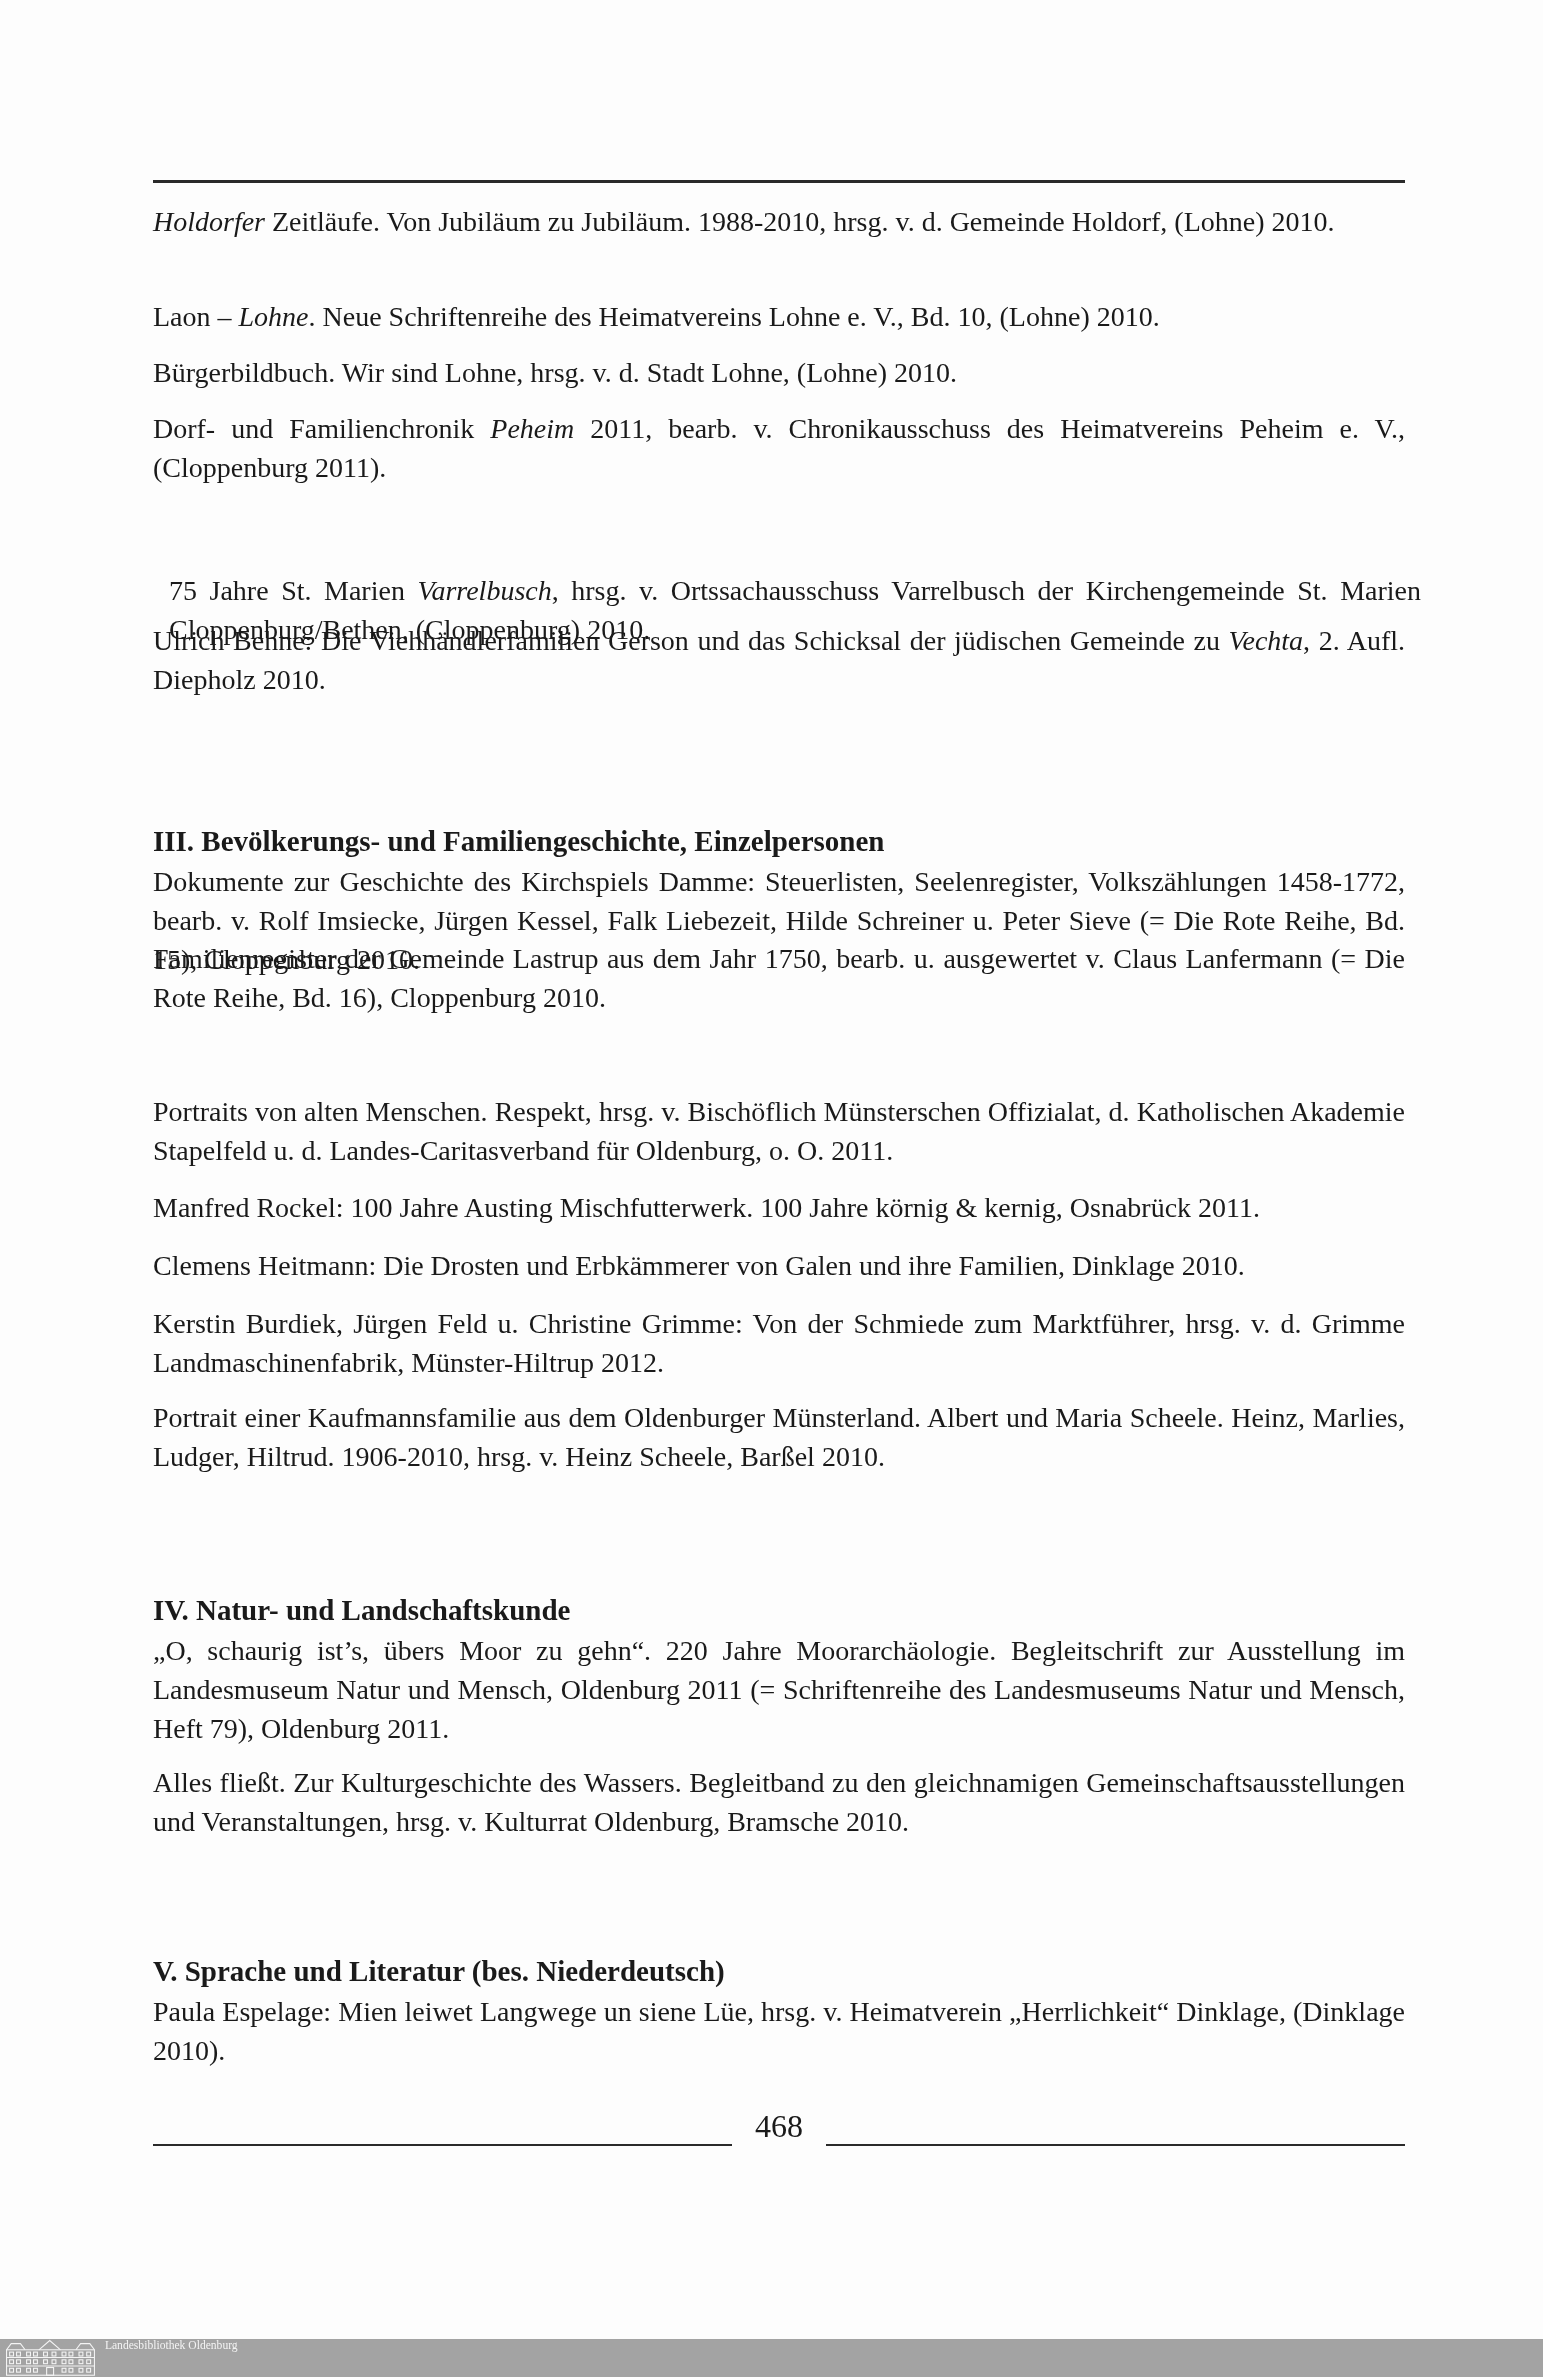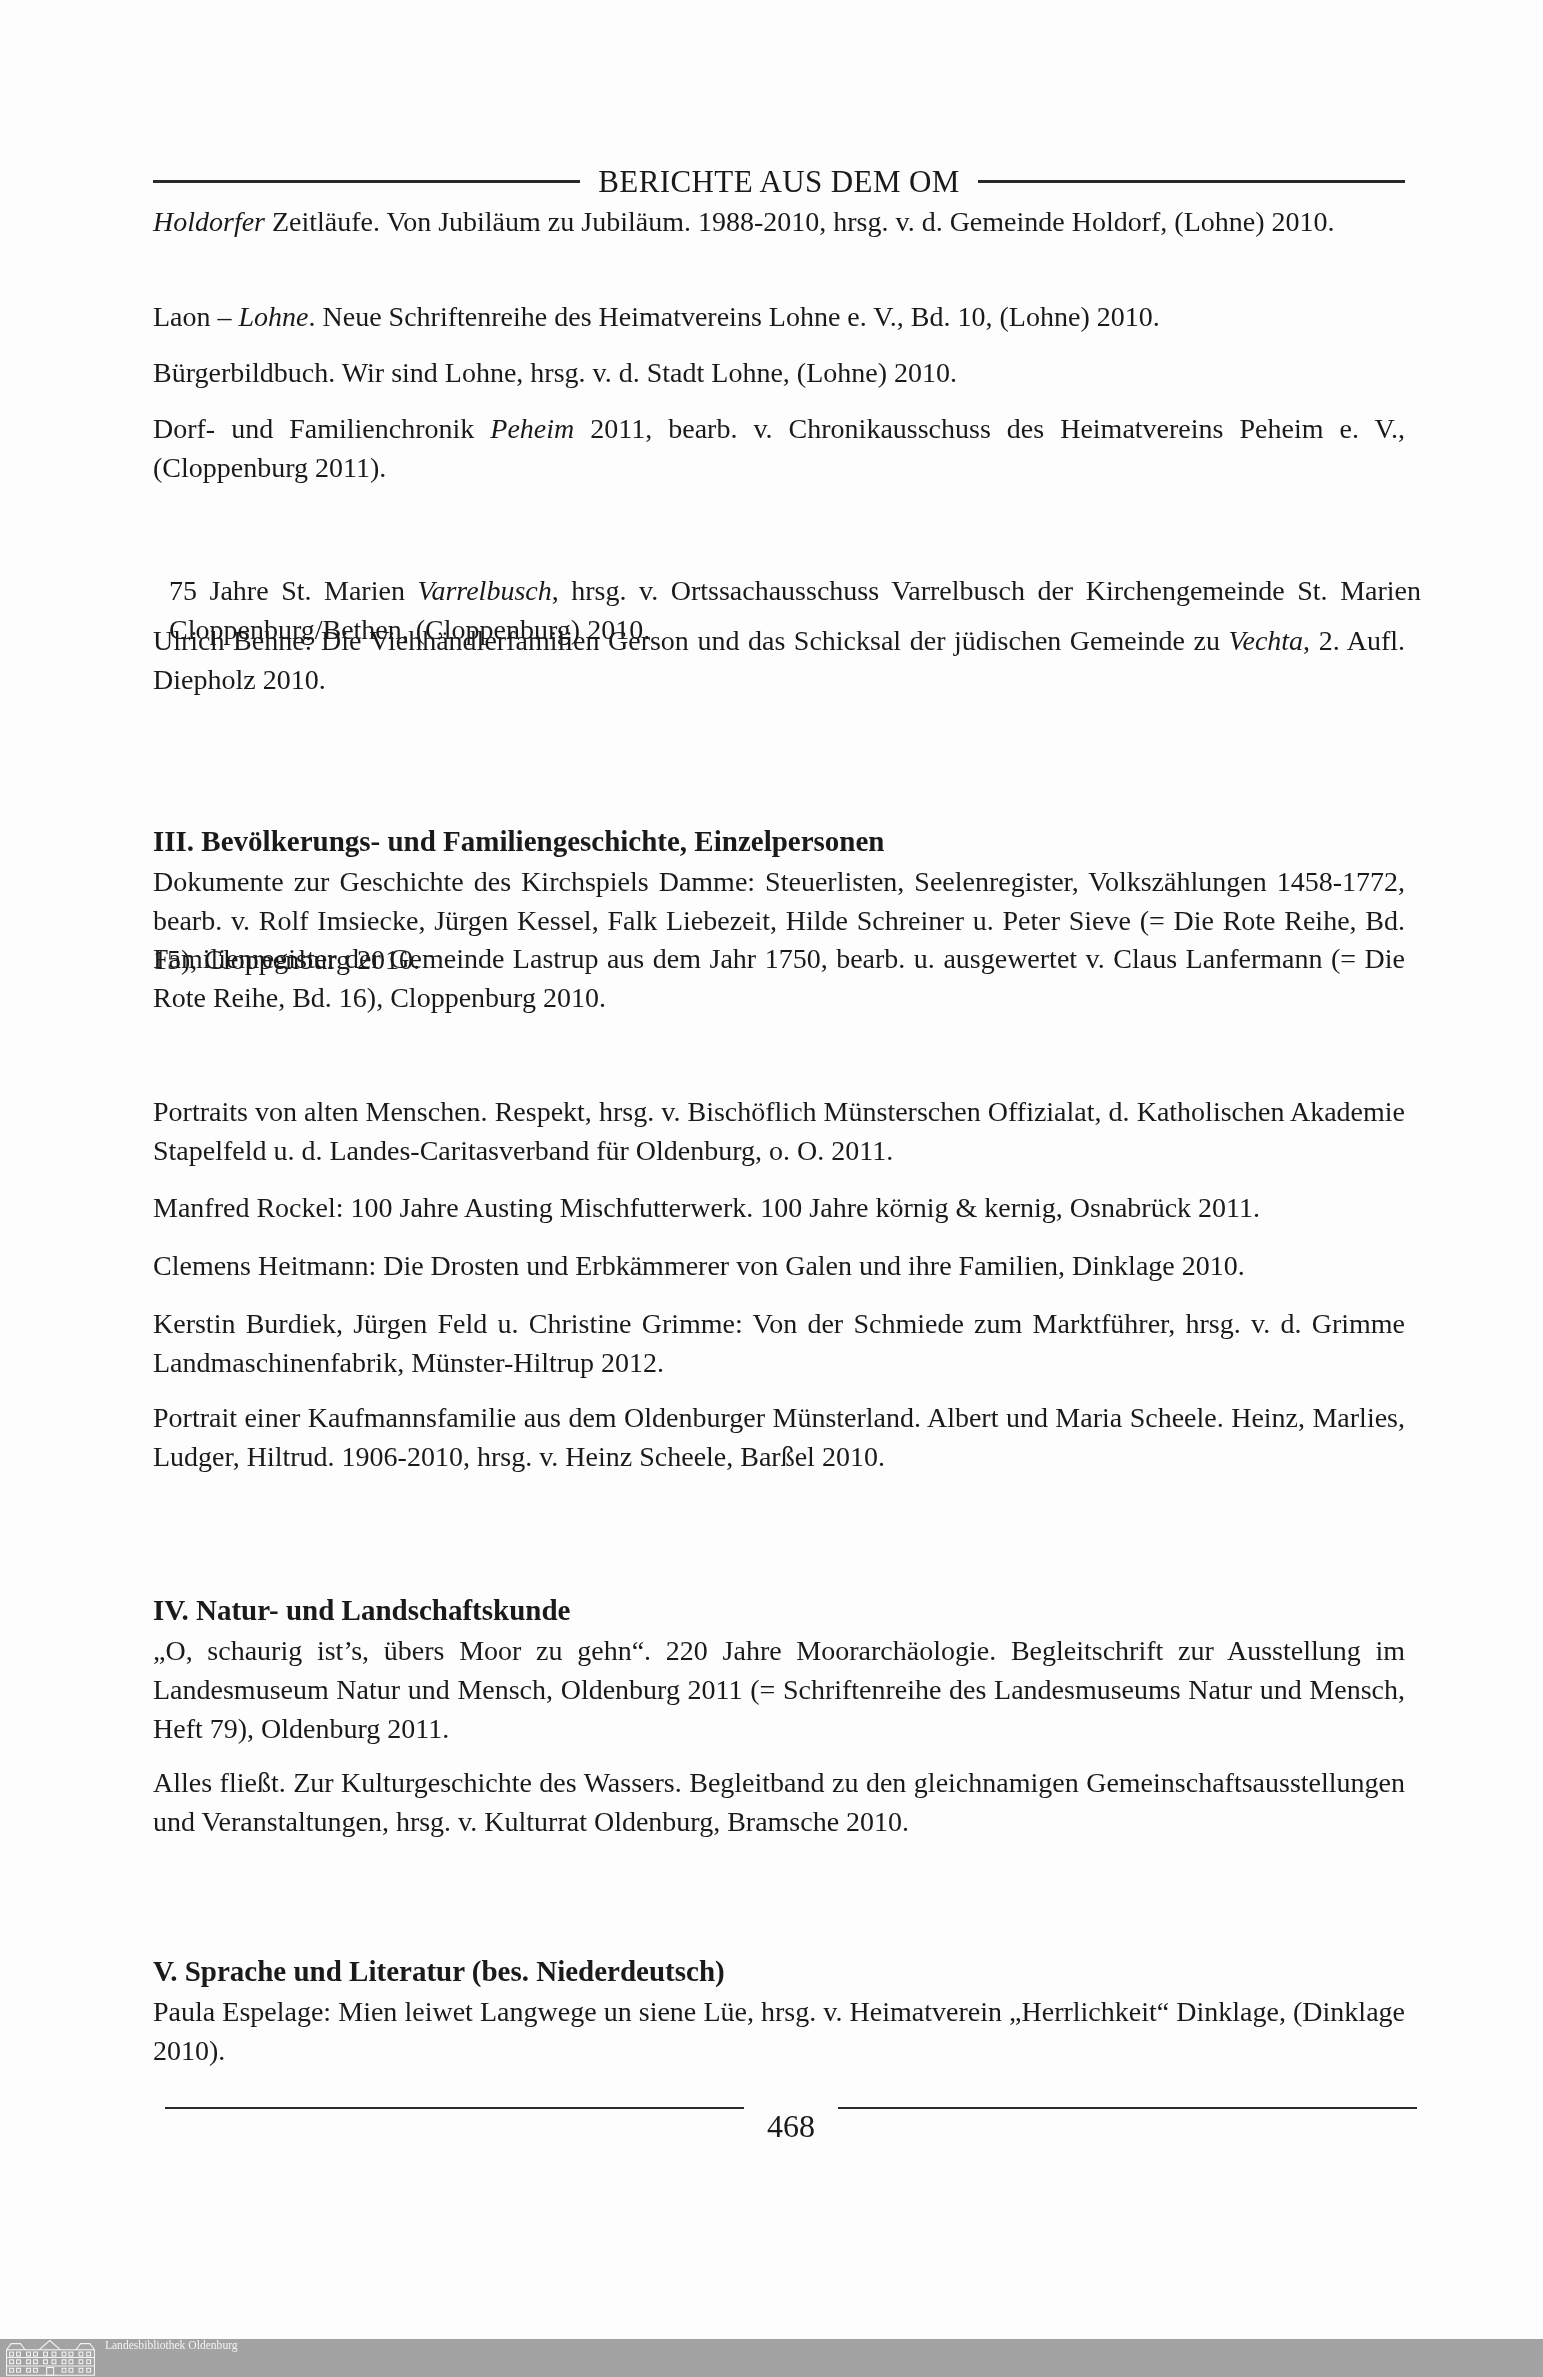--- a/index.html
+++ b/index.html
@@ -24,43 +24,42 @@
     position: absolute; left: 0; width: 1252px;
     font-size: 28px; line-height: 39px; text-align: justify;
     text-align-last: left;
   }
   .entry i { }
   .heading {
     position: absolute; left: 0; width: 1252px; text-align: left;
     font-weight: bold; font-size: 29px; line-height: 39px;
   }
   .folio {
-    position: absolute; top: 2107px; left: 12px; width: 1252px; height: 39px;
-    display: flex; align-items: flex-start;
+    position: absolute; top: 2107px; left: 0; width: 1252px; height: 39px;
+    display: flex; align-items: flex-end;
   }
   .folio .num { font-size: 32px; padding: 0 23px; line-height: 39px; }
   .footer-bar {
     position: absolute; left: 0; top: 2339px; width: 1543px; height: 39px;
     background: #a3a3a3;
     display: flex; 
   }
   .footer-logo { width: 91px; height: 37px; margin-left: 4.6px; }
   .footer-text {
     color: #f4f4f4; font-size: 11.6px; margin-left: 9.3px;
     font-family: "Liberation Serif", serif;
   }
 </style>
 </head>
 <body>
 
 <div class="page">
 
   <div class="running-head">
     <div class="rule"></div>
-    <span class="label">BERICHTE AUS DEM OM</span>
     <div class="rule"></div>
   </div>
 
   <p class="entry" style="top:202px;margin:0"><i>Holdorfer</i><span> Zeitläufe. Von Jubiläum zu Jubiläum. 1988-2010, hrsg. v. d. Gemeinde Holdorf, (Lohne) 2010.</span></p>
 
   <p class="entry" style="top:297px;margin:0"><span>Laon – </span><i>Lohne</i><span>. Neue Schriftenreihe des Heimatvereins Lohne e. V., Bd. 10, (Lohne) 2010.</span></p>
 
   <p class="entry" style="top:353px;margin:0">Bürgerbildbuch. Wir sind Lohne, hrsg. v. d. Stadt Lohne, (Lohne) 2010.</p>
 
   <p class="entry" style="top:409px;margin:0"><span>Dorf- und Familienchronik </span><i>Peheim</i><span> 2011, bearb. v. Chronikausschuss des Heimatvereins Peheim e. V., (Cloppenburg 2011).</span></p>

